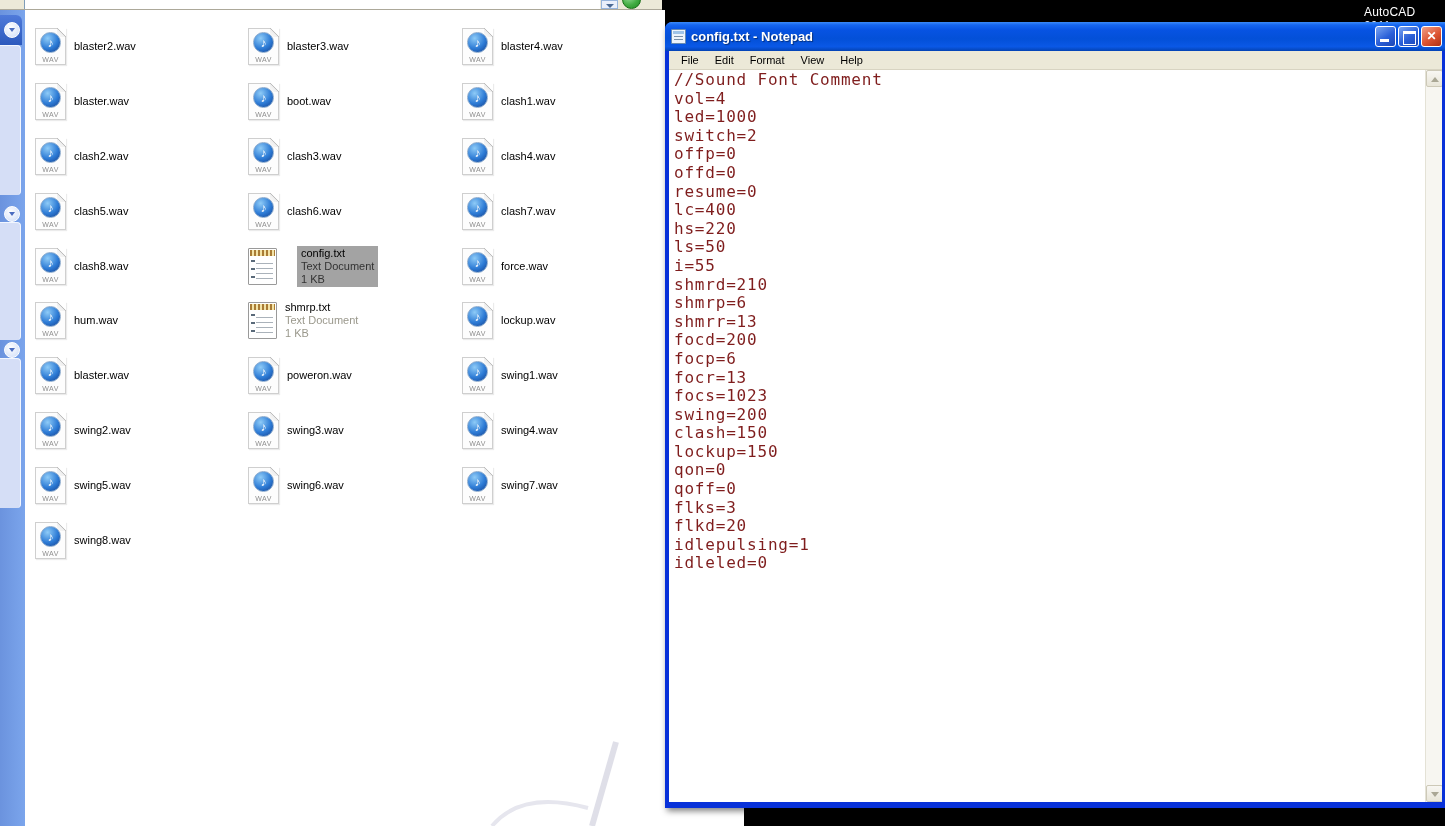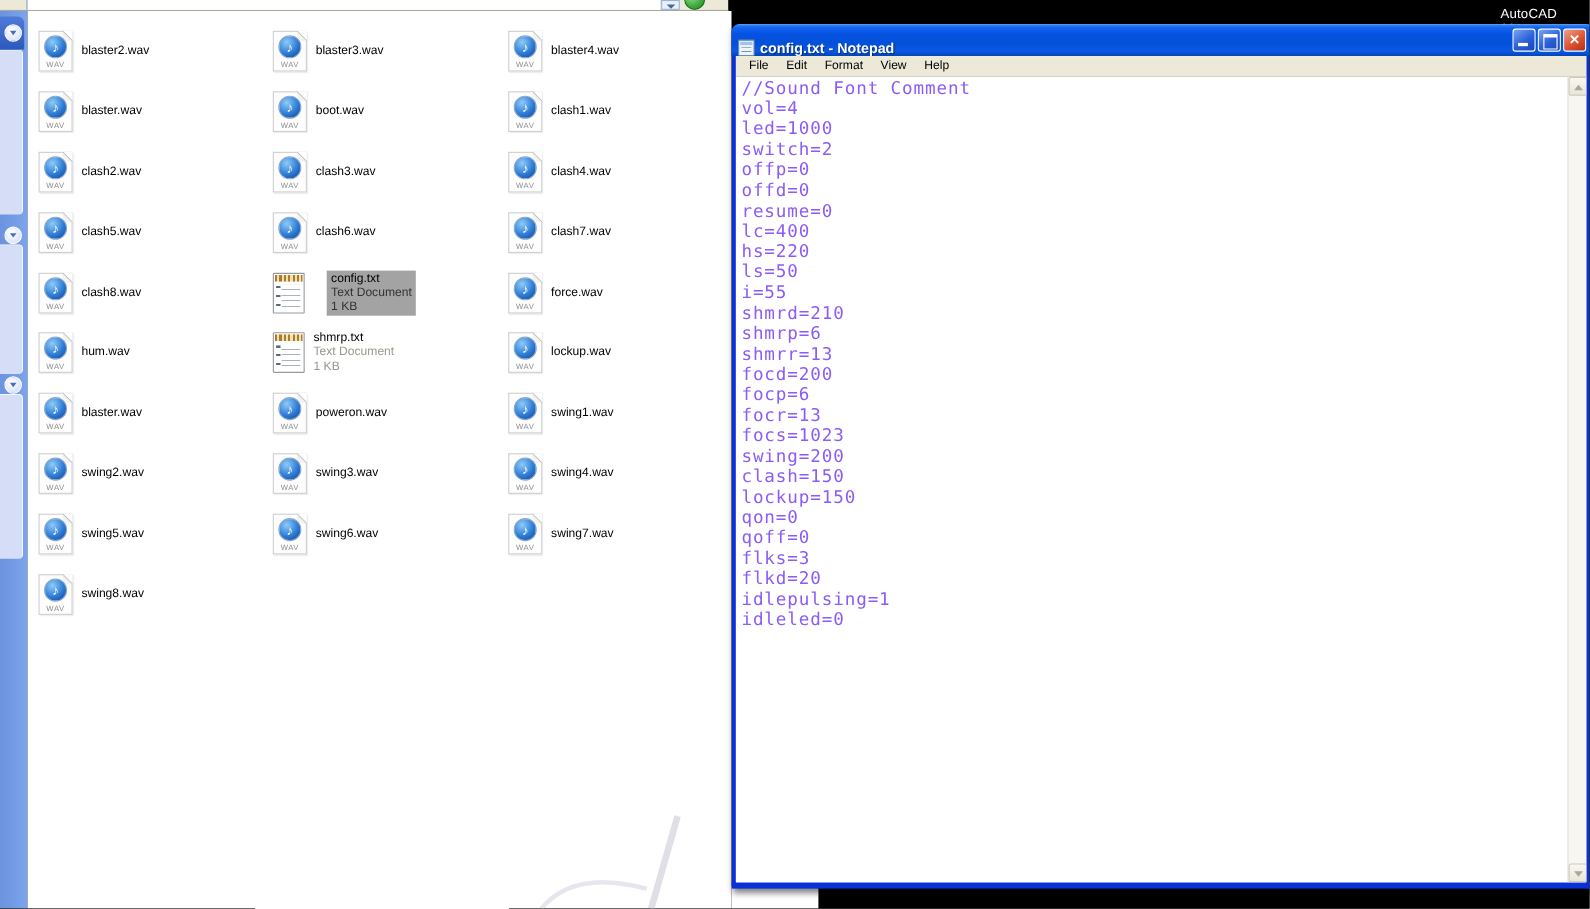--- a/index.html
+++ b/index.html
@@ -74,39 +74,39 @@
   .strip-sep{position:absolute;top:0;width:2px;height:18px;background:linear-gradient(90deg,#c6c2b0 0 1px,#fff 1px 2px)}
   .advanced-btn{position:absolute;left:9px;top:1px;width:116px;height:19px;font-size:11px;color:#222;
        background:linear-gradient(180deg,#fdfcf8,#ece9d8 60%,#e2ddc8);border:1px solid #6f6f62;border-radius:3px;text-align:center;line-height:17px}
 
   
   .notepad{position:absolute;left:665px;top:22px;width:780px;height:786px;z-index:10;
        border-left:4px solid #0831d9;border-right:3px solid #0831d9;border-bottom:6px solid #0831d9;
        border-radius:7px 0 0 0;background:#fff;box-shadow:2px 3px 6px rgba(0,0,0,.5)}
   .np-title{position:absolute;left:-4px;top:0;right:-3px;height:29px;border-radius:7px 0 0 0;
        background:linear-gradient(180deg,#3b8bf8 0%,#1666f0 10%,#0753e2 28%,#0350d8 58%,#0a58e6 85%,#0443b4 100%);
-       display:flex;align-items:flex-end;padding-left:6px}
+       display:flex;align-items:center;padding-left:6px}
   .np-title-text{color:#fff;font-weight:bold;font-size:13px;text-shadow:1px 1px 1px rgba(0,0,0,.45);margin-left:5px}
   .np-doc-icon{width:15px;height:15px;position:relative;background:#eef4fb;border:1px solid #6a8cb0;border-radius:1px}
   .np-doc-icon::before{content:"";position:absolute;left:1px;top:1px;right:1px;height:3px;background:#9fc4e8}
   .np-doc-icon::after{content:"";position:absolute;left:2px;top:6px;right:2px;height:6px;
        background:repeating-linear-gradient(180deg,#7a91a8 0 1px,transparent 1px 3px)}
   .np-btns{position:absolute;right:3px;top:4px;display:flex;gap:2px}
   .np-btn{width:21px;height:21px;border:1px solid #fff;border-radius:3px;position:relative;
        background:linear-gradient(145deg,#7ba5f0,#2a5fd8 55%,#1c46b4)}
   .np-btn.close{background:linear-gradient(145deg,#f0a088,#dd5432 55%,#b03014)}
   .btn-min::after{content:"";position:absolute;left:4px;bottom:4px;width:9px;height:3px;background:#fff}
   .btn-max::after{content:"";position:absolute;left:4px;top:4px;width:11px;height:10px;border:1px solid #fff;border-top:3px solid #fff}
   .close-glyph{position:absolute;left:0;top:0;width:100%;color:#fff;font-size:12px;font-weight:bold;text-align:center;line-height:19px}
 
   .np-menubar{position:absolute;left:0;right:0;top:29px;height:19px;background:#ece9d8;display:flex;align-items:center;padding-left:4px;border-bottom:1px solid #d8d4c2}
   .np-menu-item{font-size:11px;color:#000;padding:0 8px}
 
   .np-body{position:absolute;left:0;right:0;top:48px;bottom:0;background:#fff;overflow:hidden}
-  .np-text{position:absolute;left:5px;top:1px;font-family:"DejaVu Sans Mono",monospace;font-size:16px;line-height:18.6px;letter-spacing:.8px;color:#8b5cf6;white-space:pre}
+  .np-text{position:absolute;left:5px;top:1px;font-family:"DejaVu Sans Mono",monospace;font-size:16px;line-height:18.6px;letter-spacing:.8px;color:#7f1d1d;white-space:pre}
 
   .np-scroll{position:absolute;right:0;top:0;width:17px;bottom:0;background:#f7f6f1;border-left:1px solid #e4e2d6}
   .sbtn{position:absolute;left:0;width:17px;height:17px;background:linear-gradient(180deg,#f8f7f3,#e8e5d8);border:1px solid #cdc9b8;border-radius:2px}
   .sbtn.up{top:0}.sbtn.down{bottom:0}
   .sbtn.up::after{content:"";position:absolute;left:4px;top:6px;border-left:4px solid transparent;border-right:4px solid transparent;border-bottom:5px solid #aaa795}
   .sbtn.down::after{content:"";position:absolute;left:4px;top:6px;border-left:4px solid transparent;border-right:4px solid transparent;border-top:5px solid #aaa795}
 </style>
 </head>
 <body>
 

